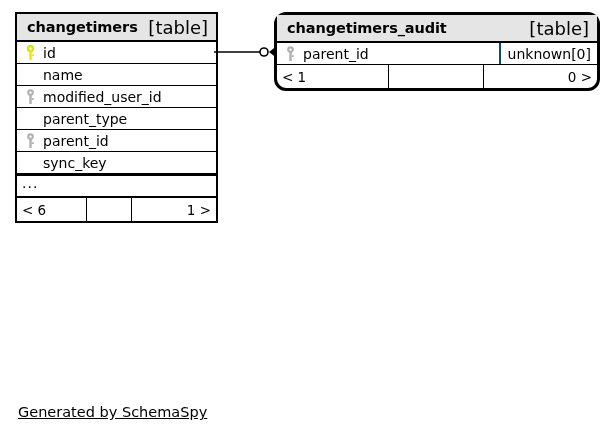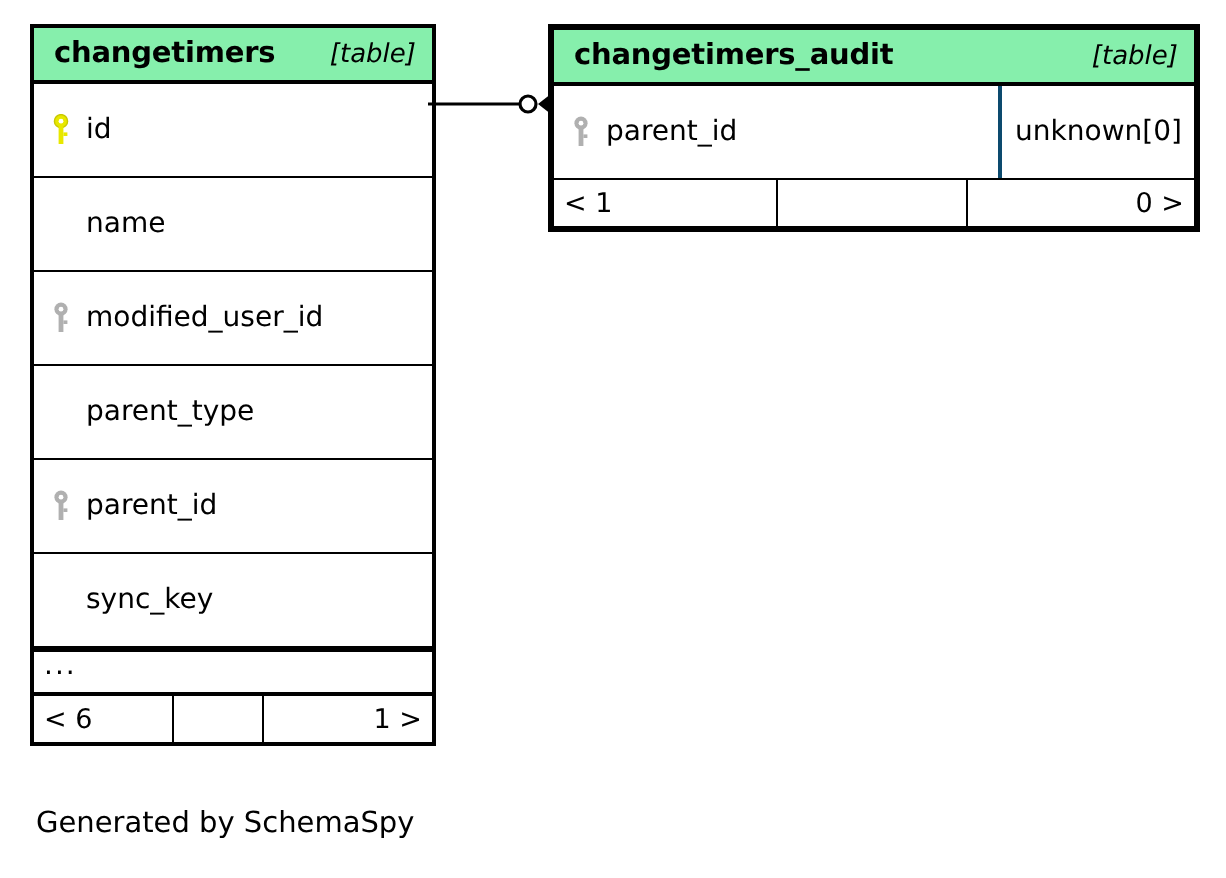--- a/index.html
+++ b/index.html
@@ -31,43 +31,42 @@
   }
   .entity.thick {
     border-width: 3px;
   }
 
   .erow {
     box-sizing: border-box;
     display: flex;
     align-items: center;
     border-bottom: 1px solid #000000;
-    height: 47px;
+    height: 22px;
     position: relative;
   }
   .erow:last-child { border-bottom: none; }
 
   
   .ehead {
-    background: #86efac;
+    background: #e5e5e5;
     border-bottom: 2px solid #000000;
     height: 28px;
     padding: 0 8px 0 10px;
     justify-content: space-between;
   }
   .ehead .tname {
     font-weight: bold;
     font-size: 14.5px;
     letter-spacing: -0.1px;
     white-space: nowrap;
   }
   .ehead .ttype {
-    font-size: 13px;
-    white-space: nowrap;
-    font-style: italic;
+    font-size: 18px;
+    white-space: nowrap;
   }
 
   
   .ecol .keycell {
     width: 26px;
     flex: 0 0 26px;
     display: flex;
     align-items: center;
     justify-content: center;
   }
@@ -138,20 +137,21 @@
     overflow: visible;
   }
 
   
   #caption {
     position: absolute;
     left: 18px;
     top: 404px;
     font-size: 14.5px;
     white-space: nowrap;
+    text-decoration: underline;
   }
 </style>
 </head>
 <body>
 
 <div id="diagram">
 
   <div class="entity" id="tbl-left" style="left:15px; top:12px; width:203px;">
 
     <div class="erow ehead">
@@ -225,21 +225,21 @@
     </div>
   </div>
 
   <svg id="connector" viewBox="0 0 64 24">
     <line x1="0" y1="12" x2="46" y2="12" stroke="#000000" stroke-width="1.6"></line>
     <circle cx="50" cy="12" r="4" fill="#ffffff" stroke="#000000" stroke-width="1.6"></circle>
     <path d="M 64 5 L 55 12 L 64 19 Z" fill="#000000"></path>
     <line x1="63" y1="4" x2="63" y2="20" stroke="#000000" stroke-width="2"></line>
   </svg>
 
-  <div class="entity thick" id="tbl-right" style="left:274px; top:12px; width:326px;">
+  <div class="entity thick" id="tbl-right" style="left:274px; top:12px; width:326px;border-radius:12px;">
 
     <div class="erow ehead">
       <span class="tname">changetimers_audit</span>
       <span class="ttype">[table]</span>
     </div>
 
     <div class="erow ecol">
       <span class="keycell">
         <svg class="keyicon" viewBox="0 0 9 16">
           <circle cx="4.5" cy="3.6" r="3.3" fill="#b0b0b0"></circle>

